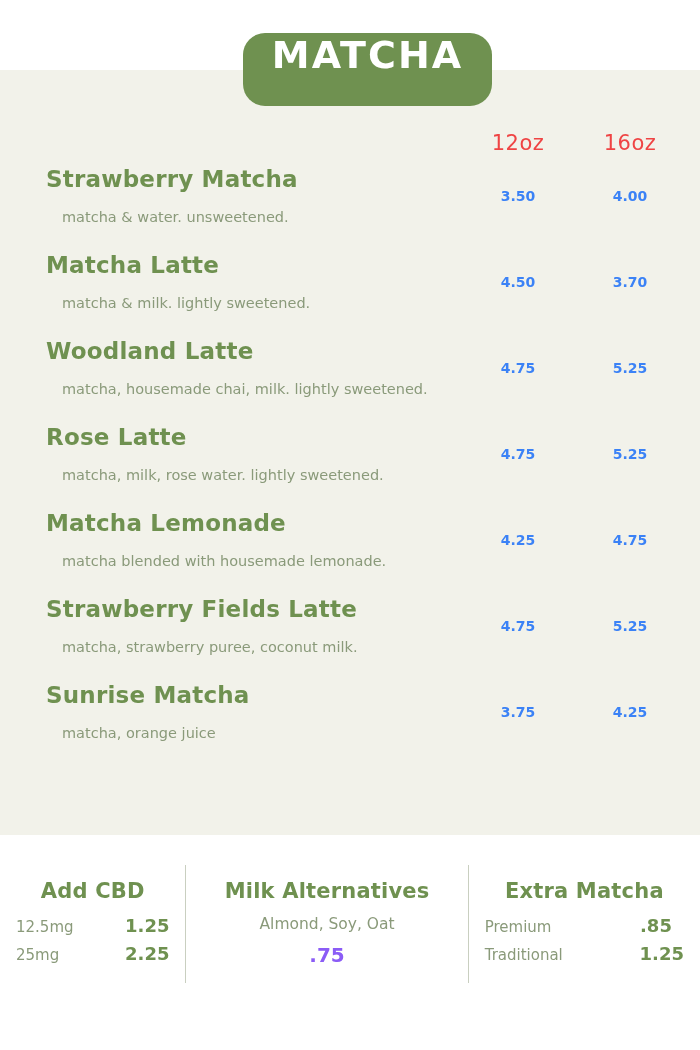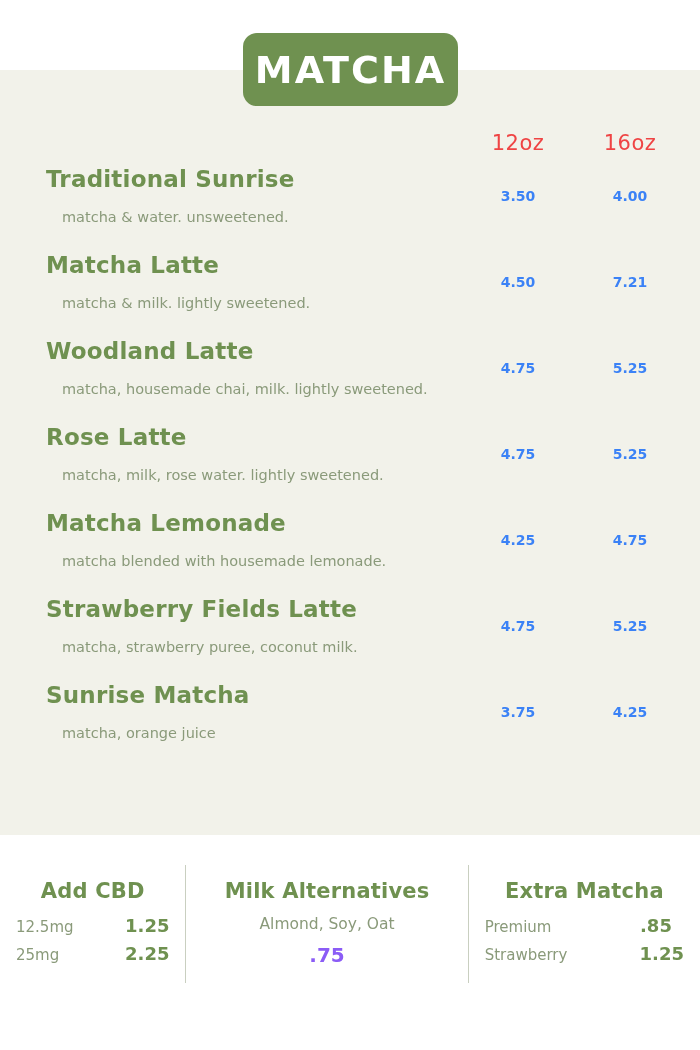--- a/index.html
+++ b/index.html
@@ -27,26 +27,26 @@
     top: 70px;
     width: 700px;
     height: 765px;
     background: #f2f2ea;
   }
   
   .title-badge {
     position: absolute;
     left: 243px;
     top: 33px;
-    width: 215px;
+    width: 249px;
     height: 73px;
     background: #6f9150;
-    border-radius: 14px;
+    border-radius: 22px;
     display: flex;
-    align-items: center;
+    align-items: flex-start;
     justify-content: center;
     z-index: 5;
   }
   .title-badge .title-text {
     color: #ffffff;
     font-size: 38px;
     font-weight: bold;
     letter-spacing: 2px;
     font-family: "DejaVu Sans", sans-serif;
   }
@@ -195,34 +195,34 @@
 
   <div class="size-headers">
     <div class="size-col c12">12oz</div>
     <div class="size-col c16">16oz</div>
   </div>
 
   <div class="menu">
 
     <div class="menu-row">
       <div class="item-text">
-        <p class="item-name">Traditional Sunrise</p>
+        <p class="item-name">Strawberry Matcha</p>
         <p class="item-desc">matcha &amp; water. unsweetened.</p>
       </div>
       <div class="price p12">3.50</div>
       <div class="price p16">4.00</div>
     </div>
 
     <div class="menu-row">
       <div class="item-text">
         <p class="item-name">Matcha Latte</p>
         <p class="item-desc">matcha &amp; milk. lightly sweetened.</p>
       </div>
       <div class="price p12">4.50</div>
-      <div class="price p16">7.21</div>
+      <div class="price p16">3.70</div>
     </div>
 
     <div class="menu-row">
       <div class="item-text">
         <p class="item-name">Woodland Latte</p>
         <p class="item-desc">matcha, housemade chai, milk. lightly sweetened.</p>
       </div>
       <div class="price p12">4.75</div>
       <div class="price p16">5.25</div>
     </div>
@@ -289,20 +289,20 @@
 
     <div class="divider"></div>
 
     <div class="bcol extra">
       <h3>Extra Matcha</h3>
       <div class="addon-row extra-row">
         <span class="addon-label">Premium</span>
         <span class="addon-price">.85</span>
       </div>
       <div class="addon-row extra-row">
-        <span class="addon-label">Strawberry</span>
+        <span class="addon-label">Traditional</span>
         <span class="addon-price">1.25</span>
       </div>
     </div>
 
   </div>
 
 </div>
 
 </body></html>

